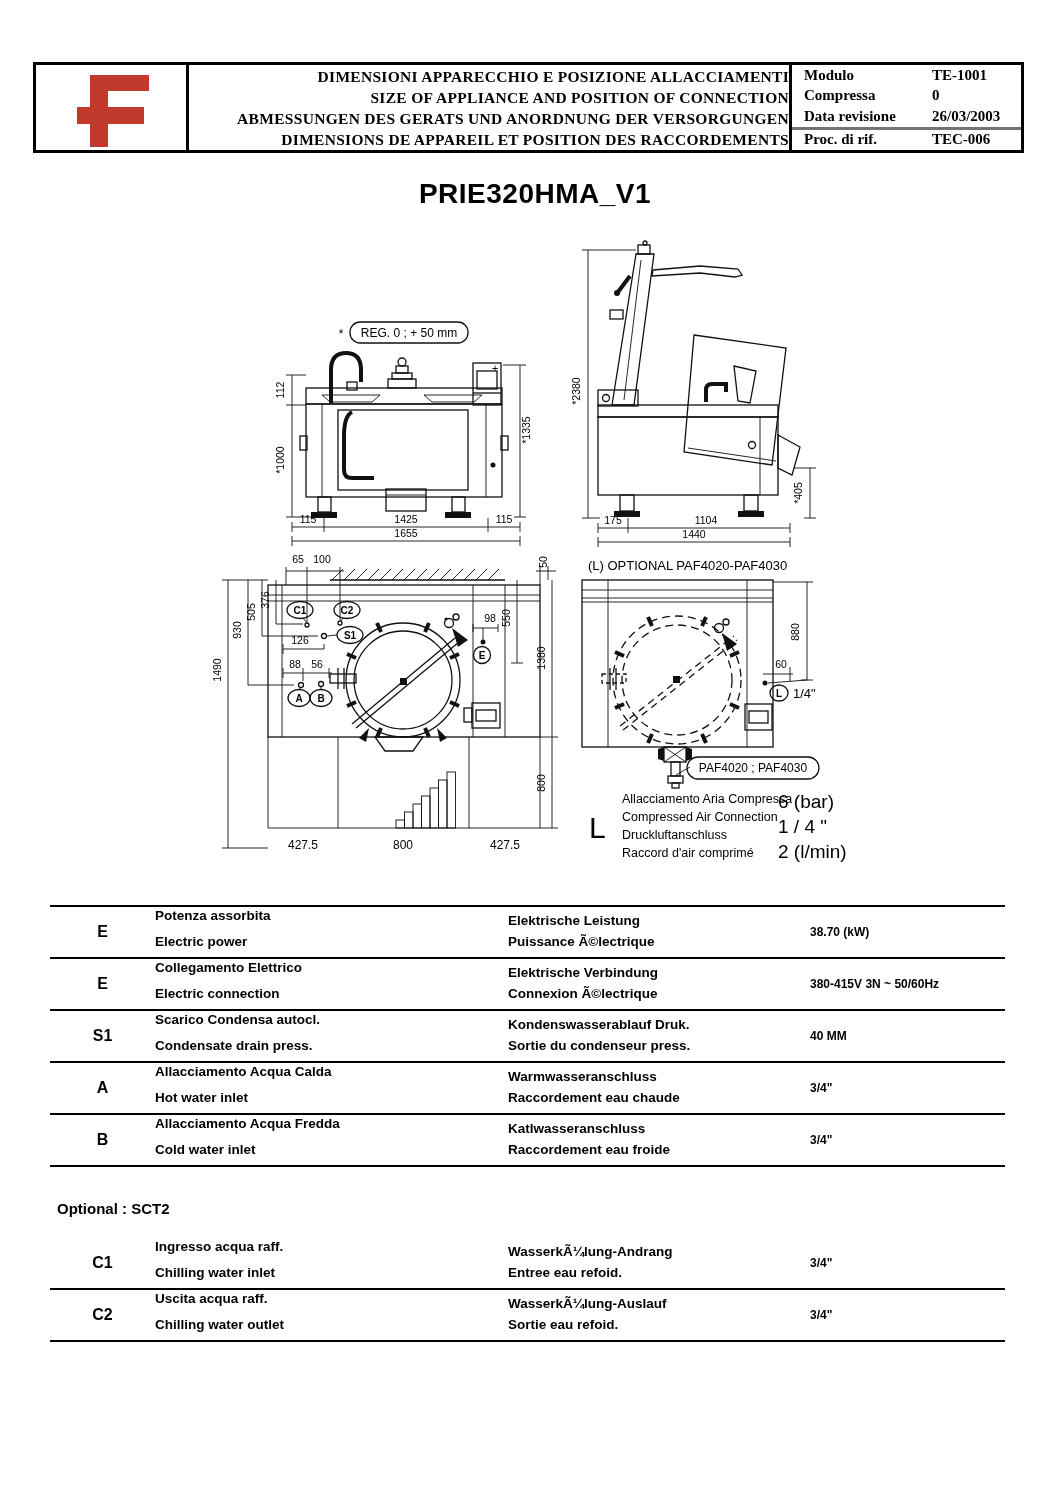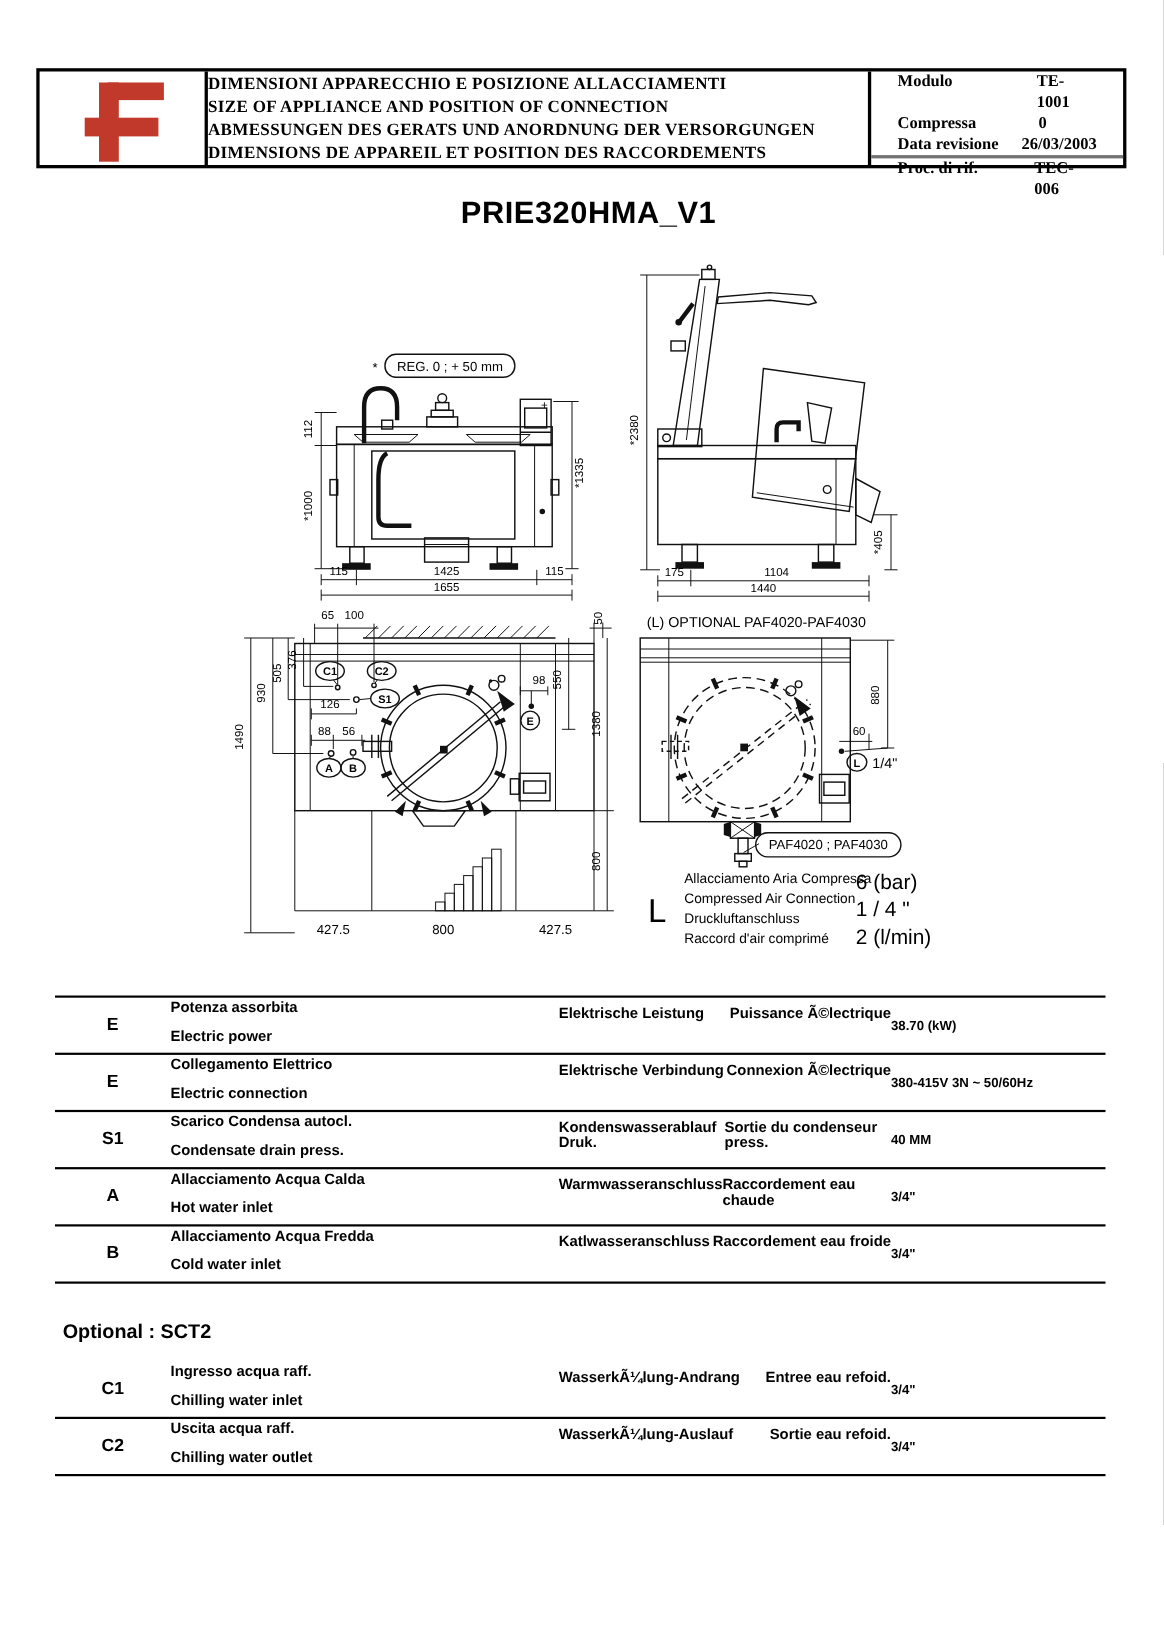--- a/index.html
+++ b/index.html
@@ -2,26 +2,26 @@
 <html><head>
 <meta charset="utf-8">
 <style>
   html,body{margin:0;padding:0;background:#888;}
   .page{position:relative;width:1058px;height:1497px;background:#fff;color:#000;
         font-family:"Liberation Sans",sans-serif;overflow:hidden;margin:0 auto;}
   
   .hdr{position:absolute;left:33px;top:62px;width:991px;height:91px;border:3px solid #000;
        display:flex;box-sizing:border-box;background:#fff;}
   .hdr-logo{width:150px;border-right:3px solid #000;display:flex;align-items:center;justify-content:center;}
-  .hdr-title{flex:1;display:flex;flex-direction:column;justify-content:center;align-items:flex-start;
+  .hdr-title{flex:1;display:flex;flex-direction:column;justify-content:center;align-items:flex-end;
              font-family:"Liberation Serif",serif;font-weight:bold;font-size:15.5px;line-height:21px;
              text-align:center;letter-spacing:.3px;}
   .hdr-info{width:232px;border-left:3px solid #000;font-family:"Liberation Serif",serif;font-weight:bold;
             font-size:15px;display:flex;flex-direction:column;justify-content:space-around;box-sizing:border-box;}
-  .info-row{display:flex;padding:0 24px;line-height:19px;}
+  .info-row{display:flex;padding:0 12px;line-height:19px;}
   .info-row .lbl{width:128px;}
   .info-row.last{border-top:3px solid #737373;}
   
   .page-title{position:absolute;top:172px;left:0;width:100%;text-align:center;margin:6px;
               font-size:28px;font-weight:bold;letter-spacing:.5px;}
   
   svg.drawing{position:absolute;left:0;top:240px;}
   svg.drawing *{vector-effect:none;}
   .geo{stroke:#111;fill:none;stroke-width:1.3;}
   .thin{stroke:#111;fill:none;stroke-width:.9;}
@@ -35,24 +35,24 @@
   .airval{font-family:"Liberation Sans",sans-serif;font-size:19px;fill:#000;}
   .airL{font-family:"Liberation Sans",sans-serif;font-size:30px;fill:#000;}
   
   .spec{position:absolute;left:50px;top:905px;width:955px;}
   .optwrap{position:absolute;left:50px;top:1238px;width:955px;}
   .trow{display:flex;height:50px;border-top:2px solid #000;}
   .spec .trow:last-child{border-bottom:2px solid #000;}
   .optwrap .trow{border-top:none;border-bottom:2px solid #000;}
   .tcode{width:105px;display:flex;align-items:center;justify-content:center;font-weight:bold;font-size:16px;}
   .tmain{width:353px;display:flex;flex-direction:column;justify-content:space-between;padding:2px 0 8px;box-sizing:border-box;}
-  .tsec{width:302px;display:flex;flex-direction:row;justify-content:space-between;padding:7px 0 8px;box-sizing:border-box;}
+  .tsec{width:302px;display:flex;flex-direction:column;justify-content:space-between;padding:7px 0 8px;box-sizing:border-box;}
   .tval{flex:1;display:flex;align-items:center;font-weight:bold;font-size:12px;}
   .cl{font-weight:bold;font-size:13.5px;line-height:14px;}
-  .opt-title{position:absolute;left:57px;top:1200px;font-size:18px;font-weight:bold;}
+  .opt-title{position:absolute;left:57px;top:1200px;font-size:15px;font-weight:bold;}
 </style>
 </head>
 <body>
 
 <div class="page">
 
   <div class="hdr">
     <div class="hdr-logo">
       <svg width="110" height="85" viewBox="0 0 110 85">
         <rect x="34" y="10" width="18" height="72" fill="#c0392b"></rect>

